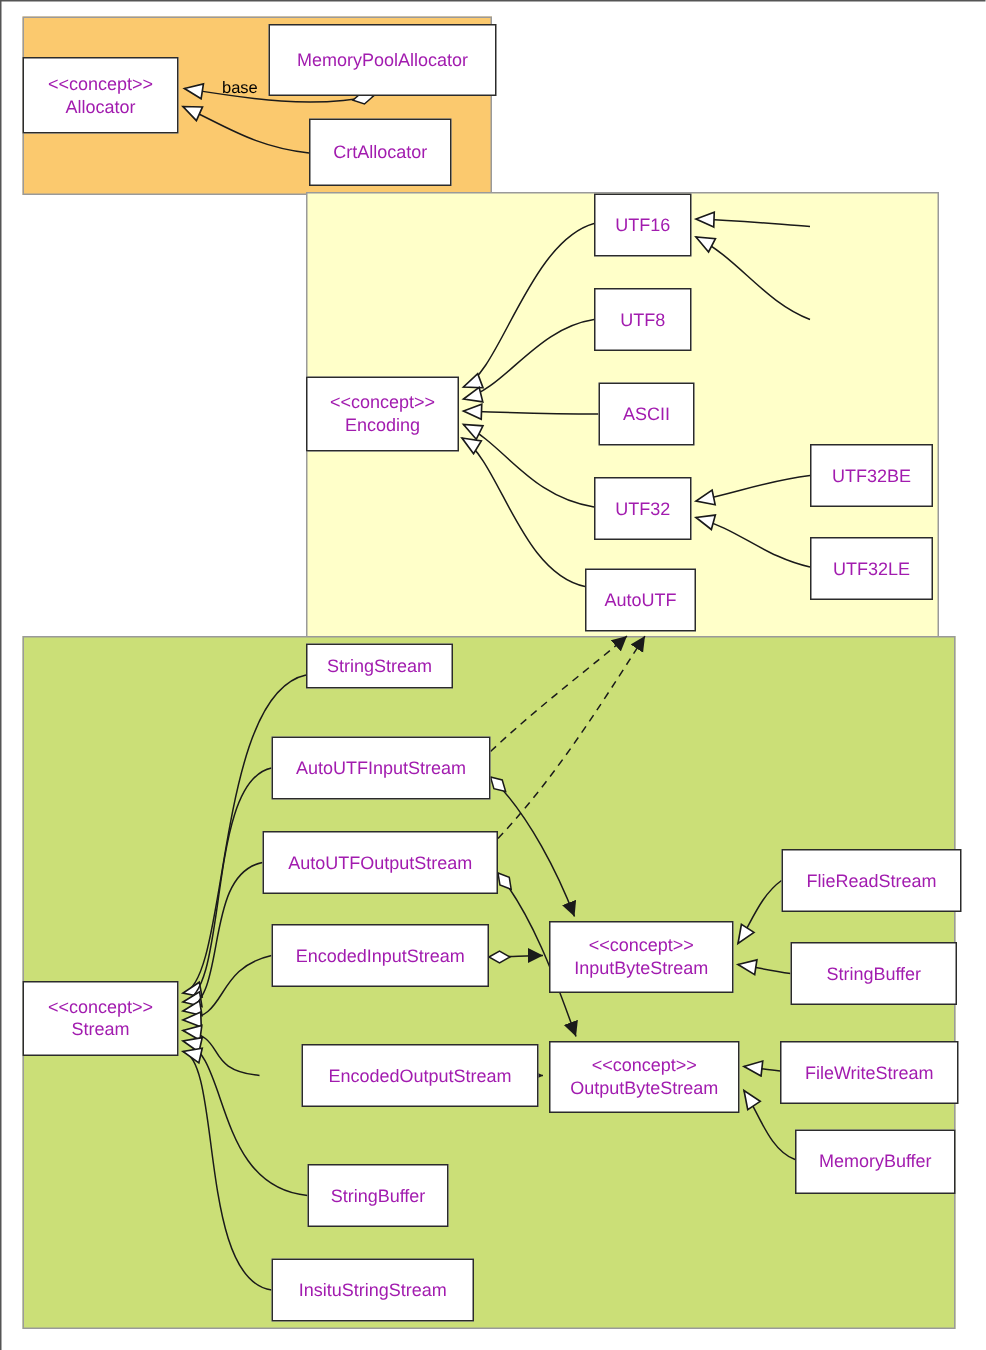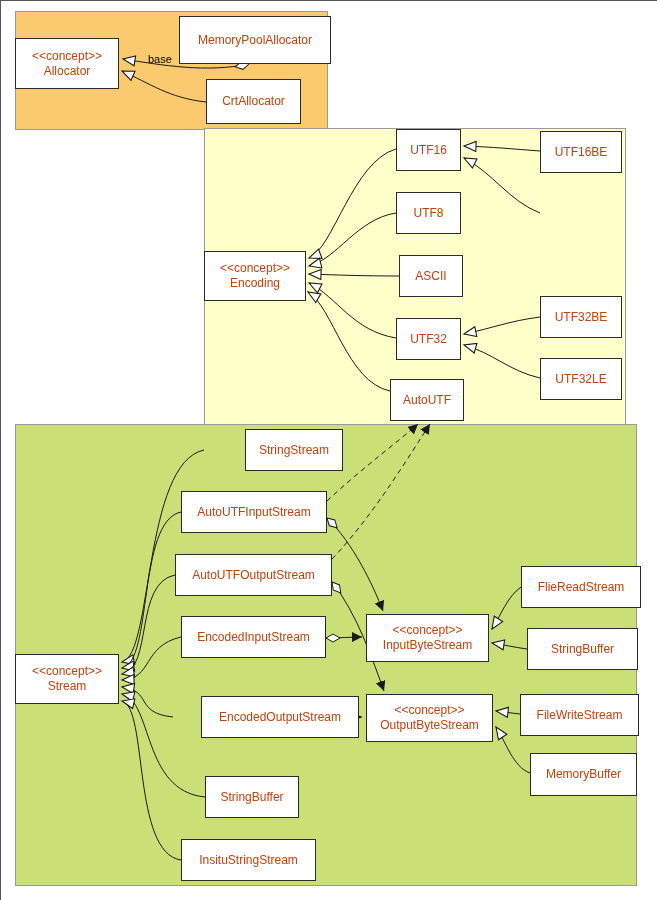--- a/index.html
+++ b/index.html
@@ -7,21 +7,21 @@
     position:relative; width:657px; height:900px;
     border:1px solid #555; background:#fff; overflow:hidden;
     font-family:"Liberation Sans", sans-serif;
   }
   .region { position:absolute; border:1px solid #9a9a9a; z-index:1; }
   svg.edges { position:absolute; left:0; top:0; z-index:2; }
   .node {
     position:absolute; box-sizing:border-box; z-index:3;
     background:#ffffff; border:1px solid #2b2b2b;
     display:flex; flex-direction:column; align-items:center; justify-content:center;
-    font-size:12px; line-height:1.25; color:#c2410c; text-align:center;
+    font-size:12px; line-height:1.25; color:#a21caf; text-align:center;
     white-space:nowrap;
   }
   .edge-label { position:absolute; z-index:4; font-size:11px; color:#000;padding-left:20px; }
 </style>
 </head>
 <body>
 
 <div class="canvas">
 
   <div class="region" style="left: 14px; top: 10px; width: 311px; height: 117px; background-color: rgb(251, 201, 110);"></div>
@@ -89,29 +89,28 @@
 
   <div class="node" style="left:203px; top:250px; width:102px; height:50px;">
     <span>&lt;&lt;concept&gt;&gt;</span>
     <span>Encoding</span>
   </div>
   <div class="node" style="left:395px; top:128px; width:65px; height:42px;">UTF16</div>
   <div class="node" style="left:395px; top:191px; width:65px; height:42px;">UTF8</div>
   <div class="node" style="left:398px; top:254px; width:64px; height:42px;">ASCII</div>
   <div class="node" style="left:395px; top:317px; width:65px; height:42px;">UTF32</div>
   <div class="node" style="left:389px; top:378px; width:74px; height:42px;">AutoUTF</div>
-  <div class="node" style="left:539px; top:130px; width:82px; height:42px;">UTF16BE</div>
   <div class="node" style="left:539px; top:295px; width:82px; height:42px;">UTF32BE</div>
   <div class="node" style="left:539px; top:357px; width:82px; height:42px;">UTF32LE</div>
 
   <div class="node" style="left:14px; top:653px; width:104px; height:50px;">
     <span>&lt;&lt;concept&gt;&gt;</span>
     <span>Stream</span>
   </div>
-  <div class="node" style="left:203px; top:428px; width:98px; height:42px;margin-left:41px;">StringStream</div>
+  <div class="node" style="left:203px; top:428px; width:98px; height:30px;">StringStream</div>
   <div class="node" style="left:180px; top:490px; width:146px; height:42px;">AutoUTFInputStream</div>
   <div class="node" style="left:174px; top:553px; width:157px; height:42px;">AutoUTFOutputStream</div>
   <div class="node" style="left:180px; top:615px; width:145px; height:42px;">EncodedInputStream</div>
   <div class="node" style="left:172px; top:695px; width:158px; height:42px;margin-left:28px;">EncodedOutputStream</div>
   <div class="node" style="left:204px; top:775px; width:94px; height:42px;">StringBuffer</div>
   <div class="node" style="left:180px; top:838px; width:135px; height:42px;">InsituStringStream</div>
   <div class="node" style="left:365px; top:613px; width:123px; height:48px;">
     <span>&lt;&lt;concept&gt;&gt;</span>
     <span>InputByteStream</span>
   </div>

